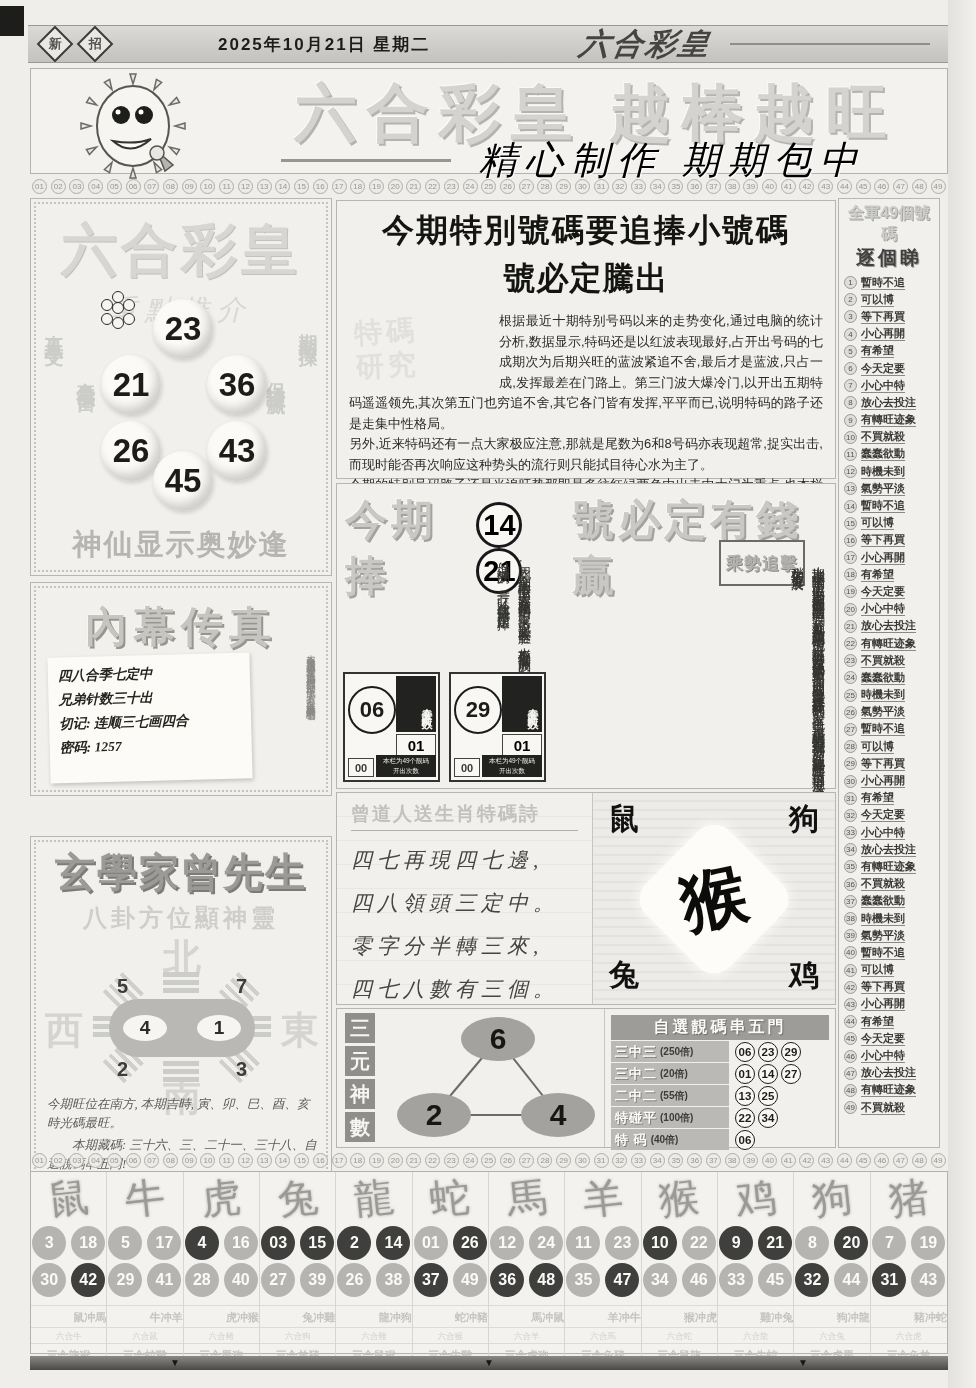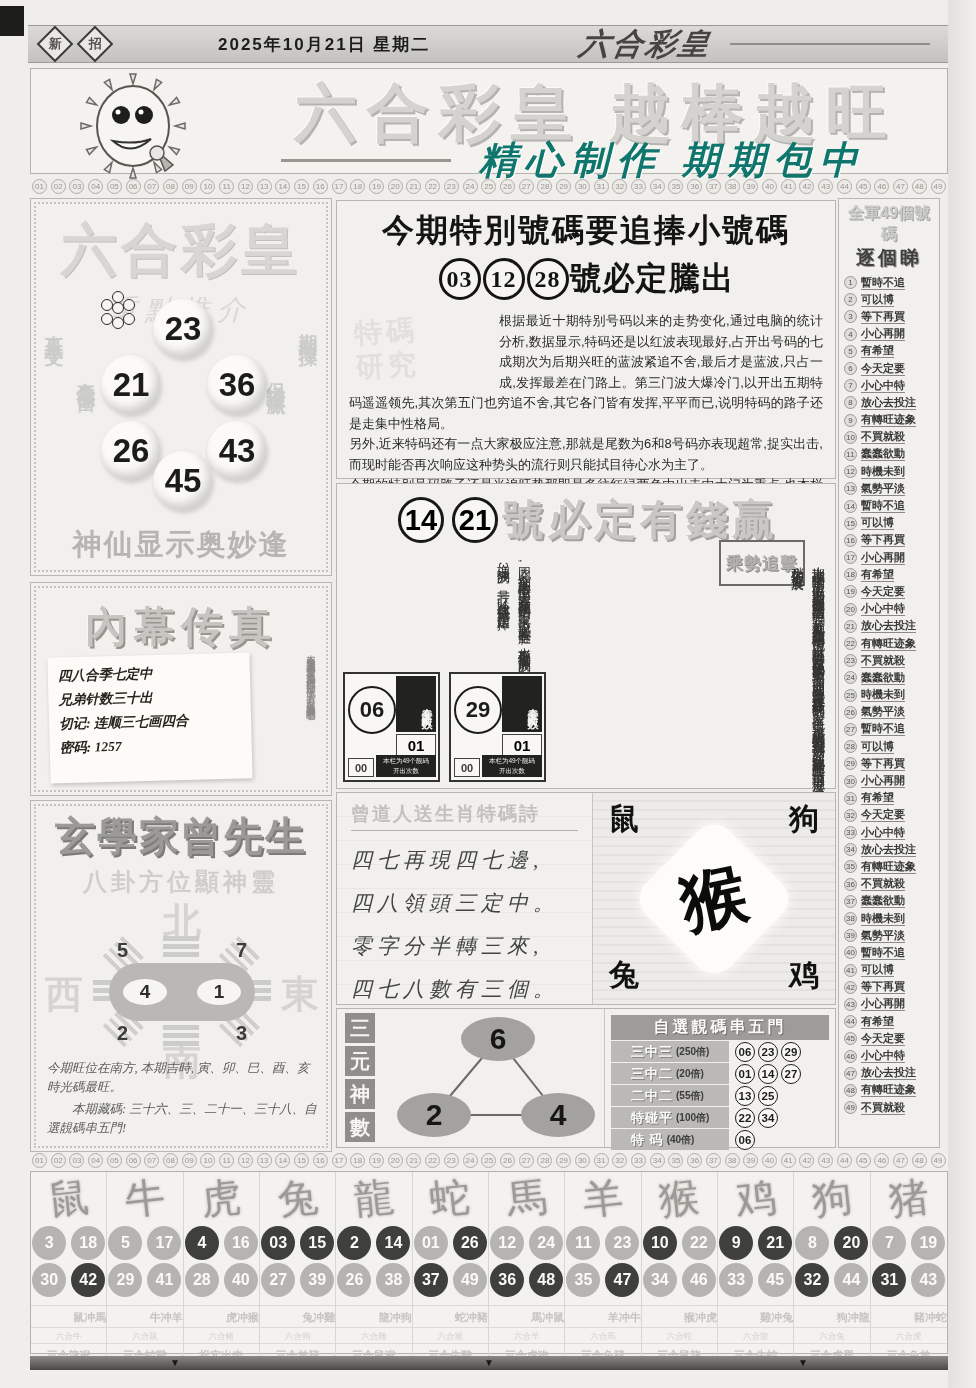--- a/index.html
+++ b/index.html
@@ -25,21 +25,21 @@
 
   
   #masthead{position:absolute;left:30px;top:68px;width:918px;height:106px;background:#f3f2ee;
     border:1px solid #b3b2ae;}
   #sun{position:absolute;left:34px;top:2px;}
   #banner-title{position:absolute;left:220px;top:2px;width:690px;text-align:center;
     font-size:62px;font-weight:900;letter-spacing:10px;color:#d4d3cf;
     text-shadow:2px 2px 0 #b4b3b0,-1px -1px 0 #fbfaf7;}
   #banner-sub-row{position:absolute;left:250px;top:66px;width:660px;display:flex;align-items:center;}
   #banner-dash{width:170px;height:3px;background:#97968f;margin-right:28px;}
-  #banner-subtitle{font-size:38px;font-weight:700;font-style:italic;letter-spacing:8px;color:#0f766e;
+  #banner-subtitle{font-size:38px;font-weight:400;font-style:italic;letter-spacing:8px;color:#000000;
     text-shadow:1px 1px 0 #fff;}
 
   
   .num-strip{position:absolute;left:30px;width:918px;height:18px;display:flex;justify-content:space-between;
     align-items:center;padding:0 2px;}
   #strip-top{top:177px;} #strip-bottom{top:1151px;}
   .strip-num{width:15px;height:15px;border:1px solid #aeadaa;border-radius:50%;font-size:8px;color:#97968f;
     display:flex;align-items:center;justify-content:center;background:#eceBe7;flex:0 0 auto;}
 
   
@@ -69,21 +69,21 @@
   #insider{left:30px;top:582px;width:302px;height:214px;}
   #insider-title{text-align:center;font-size:42px;font-weight:900;letter-spacing:6px;color:#c6c5c1;margin-top:16px;
     text-shadow:2px 2px 0 #96958f,-1px -1px 0 #f6f5f1;}
   #insider-note{position:absolute;left:18px;top:72px;width:202px;height:126px;background:#fcfbf8;
     box-shadow:1px 2px 4px rgba(0,0,0,.2);transform:rotate(-1.5deg);padding:10px 10px;}
   #insider-note p{margin:0 0 6px 0;font-size:13.5px;font-weight:bold;font-style:italic;color:#26261f;
     font-family:"Liberation Serif",serif;}
   #insider-side{position:absolute;right:12px;top:64px;height:140px;writing-mode:vertical-rl;
     font-size:9.5px;color:#8b8a86;letter-spacing:1px;line-height:16px;}
 
-  #mystic{left:30px;top:800px;width:302px;height:352px;}
+  #mystic{left:30px;top:836px;width:302px;height:352px;}
   #mystic-title{text-align:center;font-size:40px;font-weight:900;letter-spacing:2px;color:#9b9a96;margin-top:8px;
     text-shadow:2px 2px 0 #7c7b77,-1px -1px 0 #eeede9;}
   #mystic-sub{text-align:center;font-size:24px;font-weight:bold;color:#cfcecb;letter-spacing:4px;margin-top:2px;}
   #bagua{position:absolute;left:20px;top:110px;width:262px;height:160px;}
   .dirchar{position:absolute;font-size:38px;font-weight:bold;color:#d5d4d0;font-family:"Liberation Serif",serif;}
   #dir-n{left:112px;top:-14px;} #dir-s{left:112px;bottom:-16px;}
   #dir-w{left:-6px;top:58px;} #dir-e{right:-6px;top:58px;}
   .trig{position:absolute;width:36px;}
   .trig i{display:block;height:5px;background:#ccccc8;margin:3px 0;}
   #trig-top{left:112px;top:22px;} #trig-bottom{left:112px;bottom:22px;}
@@ -167,21 +167,21 @@
   #sy-tri{position:absolute;left:52px;top:2px;width:210px;height:134px;}
   #sy-tri svg{position:absolute;left:0;top:0;}
   .sy-node{position:absolute;width:74px;height:44px;background:#a3a29e;border-radius:50%;
     display:flex;align-items:center;justify-content:center;font-size:30px;font-weight:bold;color:#161614;}
   #sy-top{left:72px;top:6px;} #sy-left{left:8px;top:82px;} #sy-right{left:132px;top:82px;}
 
   #combo{flex:1;padding:6px 6px;}
   #combo-title{height:25px;background:#9d9c98;color:#fbfaf7;font-size:16px;font-weight:900;letter-spacing:3px;
     display:flex;align-items:center;justify-content:center;text-shadow:1px 1px 1px #6e6d69;}
   .combo-row{display:flex;align-items:center;height:21px;margin-top:1px;}
-  .combo-label{width:118px;height:100%;background:#bab9b5;display:flex;align-items:center;padding-left:20px;}
+  .combo-label{width:118px;height:100%;background:#bab9b5;display:flex;align-items:center;padding-left:4px;}
   .combo-label b{font-size:13px;color:#fdfdfa;text-shadow:1px 1px 0 #7e7d79;letter-spacing:1px;}
   .combo-label span{font-size:10px;color:#3c3c38;margin-left:3px;font-weight:bold;}
   .combo-nums{display:flex;gap:3px;margin-left:6px;}
   .combo-circle{width:20px;height:20px;border:1.5px solid #1c1c1a;border-radius:50%;background:#f8f7f3;
     display:flex;align-items:center;justify-content:center;font-size:11.5px;font-weight:bold;color:#1c1c1a;}
 
   
   #sidebar{left:838px;top:198px;width:102px;height:950px;padding:4px 5px;}
   #sb-title1{text-align:center;font-size:16px;font-weight:900;color:#ccccc8;text-shadow:1px 1px 0 #a2a19d;letter-spacing:0px;}
   #sb-title2{text-align:center;font-size:19px;font-weight:900;color:#404040;text-shadow:1px 1px 0 #98978f;letter-spacing:3px;margin-bottom:3px;}
@@ -403,37 +403,37 @@
     </div>
     <div id="mystic-footer">
       <p>今期旺位在南方, 本期吉時, 寅、卯、巳、酉、亥時光碼最旺。</p>
       <p>本期藏碼: 三十六、三、二十一、三十八、自選靚碼串五門!</p>
     </div>
   </div>
 
   <div class="panel" id="article1">
     <div class="headline" id="a1-h1">今期特別號碼要追捧小號碼</div>
     <div class="headline" id="a1-h2">
-      <span id="a1-nums"><span class="hcircle">03</span><span class="hcircle">12</span><span class="hcircle">28</span></span>
       <span>號必定騰出</span>
     </div>
     <div id="a1-body">
       <div id="a1-watermark">
         <div>特碼</div>
         <div>研究</div>
       </div>
       <div id="a1-float"></div>
       <p>根据最近十期特别号码以来的走势变化,通过电脑的统计分析,数据显示,特码还是以红波表现最好,占开出号码的七成期次为后期兴旺的蓝波紧追不舍,最后才是蓝波,只占一成,发挥最差在门路上。第三门波大爆冷门,以开出五期特码遥遥领先,其次第五门也穷追不舍,其它各门皆有发挥,平平而已,说明特码的路子还是走集中性格局。</p>
       <p>另外,近来特码还有一点大家极应注意,那就是尾数为6和8号码亦表现超常,捉实出击,而现时能否再次响应这种势头的流行则只能拭目待心水为主了。</p>
       <p>今期的特别号码路子还是当追旺势那即是多往红绿两色中出击中大门为重点,也本栏提供14、28、39</p>
     </div>
   </div>
 
   <div class="panel" id="article2">
     <div id="a2-head">
+      <span class="graydisp">今期捧</span>
       <span id="a2-nums"><span class="hcircle2">14</span><span class="hcircle2">21</span></span>
       <span class="graydisp">號必定有錢贏</span>
     </div>
     <div id="a2-badge">乘勢追擊</div>
     <div class="vtext" id="a2-vright">上期搅珠结果未响,再依照近十期六合彩的搅珠所开出的幸运号码,分析近几期来各路号码的走势情况,从中极可睇出还是以三色波的路子最为易捉,而近期的三色波是以蓝波保持住最长的旺势,发挥出色,无论是平码或者特码都表现得最劲,而红色波则只能尾随其后,均可平稳发展,绿色波稍为欠佳了也有发展。</div>
     <div class="vtext" id="a2-vleft">因此,在今期的心水点播中,大家要顺应拦路的走势,捉实出击,必能大获全胜。本栏今期提供蓝波的24同理绿波的36号,一旺一冷包你赢钱,不妨跟捧。</div>
     <div id="stat-row">
         <div class="statbox">
           <div class="sb-circle">06</div>
           <div class="sb-label">今天开出次数</div>
@@ -837,21 +837,21 @@
       <div class="zcol">
         <div class="z-animal">虎</div>
         <div class="z-nums">
           <span class="z-circle z-dark">4</span>
           <span class="z-circle z-light">16</span>
           <span class="z-circle z-light">28</span>
           <span class="z-circle z-light">40</span>
         </div>
         <div class="z-clash">虎冲猴</div>
         <div class="z-hexa">六合豬</div>
-        <div class="z-tri">捉实出击</div>
+        <div class="z-tri">三合馬狗</div>
       </div>
       <div class="zcol">
         <div class="z-animal">兔</div>
         <div class="z-nums">
           <span class="z-circle z-dark">03</span>
           <span class="z-circle z-dark">15</span>
           <span class="z-circle z-light">27</span>
           <span class="z-circle z-light">39</span>
         </div>
         <div class="z-clash">兔冲雞</div>

